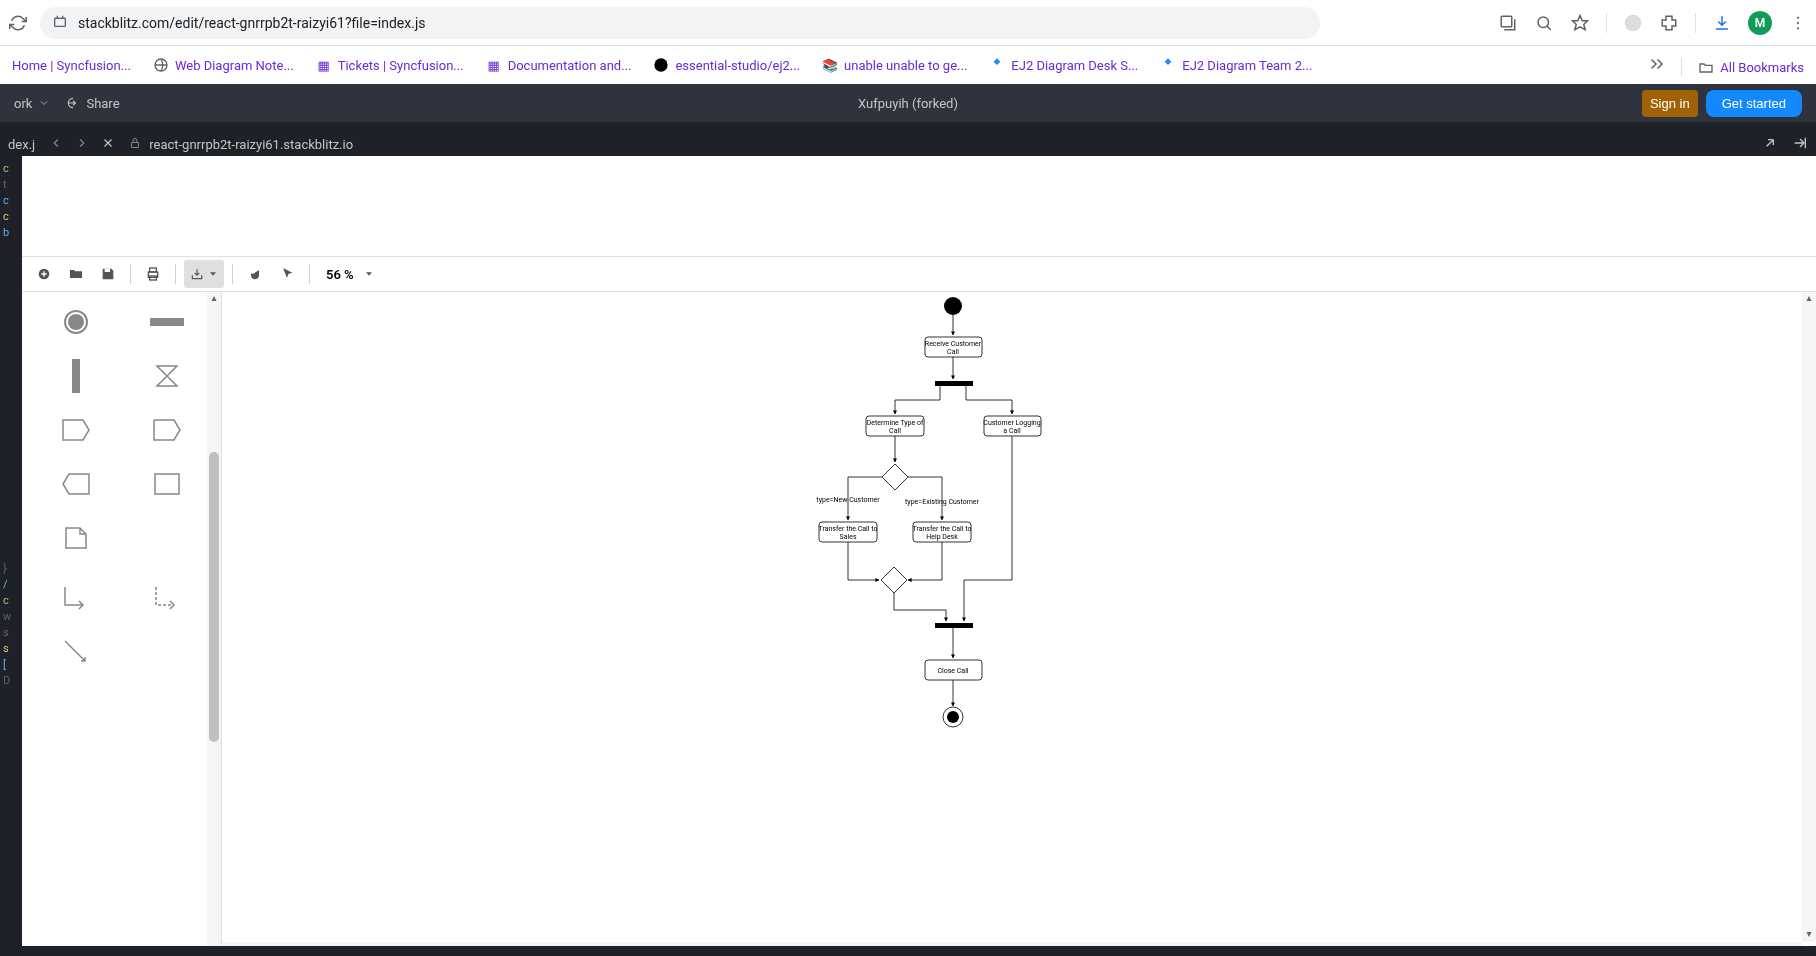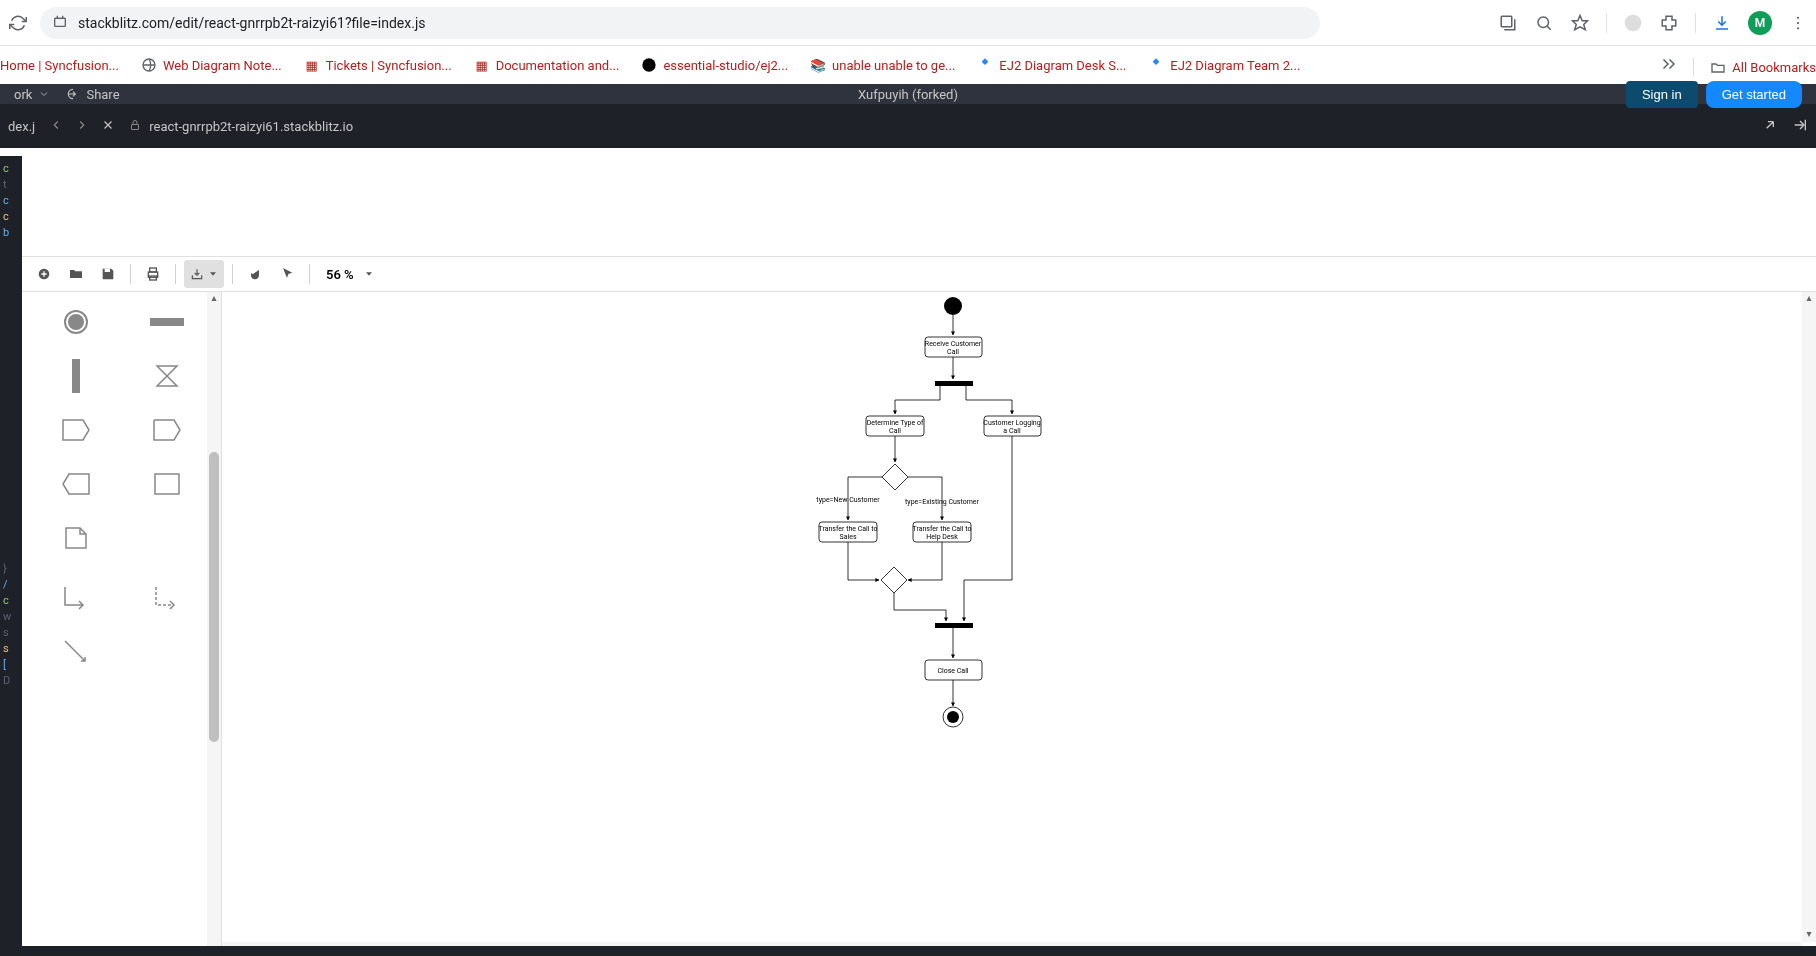--- a/index.html
+++ b/index.html
@@ -8,33 +8,33 @@
     
     .browser-chrome { display: flex; align-items: center; height: 46px; padding: 0 8px; background: #fff; border-bottom: 1px solid #e0e0e0; gap: 12px; }
     .nav-btn { width: 20px; height: 20px; display: flex; align-items: center; justify-content: center; color: #5f6368; cursor: pointer; }
     .url-bar { flex: 1; display: flex; align-items: center; background: #f1f3f4; border-radius: 20px; height: 32px; padding: 0 12px; gap: 10px; max-width: 1280px; }
     .url-bar span { color: #202124; font-size: 14px; }
     .chrome-actions { display: flex; align-items: center; gap: 16px; margin-left: auto; }
     .chrome-icon { width: 20px; height: 20px; display: flex; align-items: center; justify-content: center; color: #5f6368; }
     .avatar-m { width: 24px; height: 24px; border-radius: 50%; background: #0f9d58; color: #fff; display: flex; align-items: center; justify-content: center; font-size: 12px; font-weight: 600; }
 
     
-    .bookmarks-bar { display: flex; align-items: center; height: 38px; padding: 0 0; background: #fff; gap: 22px; font-size: 13px; color: #b91c1c; }
+    .bookmarks-bar { display: flex; align-items: center; height: 38px; padding: 0 12px; background: #fff; gap: 22px; font-size: 13px; color: #6d28d9; }
     .bookmark { display: flex; align-items: center; gap: 6px; cursor: pointer; white-space: nowrap; }
     .bookmark-icon { width: 16px; height: 16px; display: inline-flex; align-items: center; justify-content: center; }
     .bookmarks-right { margin-left: auto; display: flex; align-items: flex-end; gap: 16px; }
     .bookmark-overflow { color: #5f6368; }
 
     
-    .sb-header { display: flex; align-items: center; height: 20px; background: #2f333d; color: #c5c5c5; padding: 0 14px; gap: 16px; }
+    .sb-header { display: flex; align-items: center; height: 38px; background: #2f333d; color: #c5c5c5; padding: 0 14px; gap: 16px; }
     .sb-left { display: flex; align-items: center; gap: 16px; }
     .sb-btn-text { display: flex; align-items: center; gap: 6px; cursor: pointer; font-size: 13px; }
     .sb-title { position: absolute; left: 50%; transform: translateX(-50%); font-size: 13px; }
     .sb-right { margin-left: auto; display: flex; gap: 8px; }
-    .sb-signin { background: #0c4a6e; color: #fff; padding: 6px 16px; border-radius: 4px; border: none; cursor: pointer; font-size: 13px; }
+    .sb-signin { background: #a16207; color: #fff; padding: 6px 8px; border-radius: 4px; border: none; cursor: pointer; font-size: 13px; }
     .sb-getstarted { background: #1389fd; color: #fff; padding: 6px 16px; border-radius: 8px; border: none; cursor: pointer; font-size: 13px; }
 
     
     .preview-bar { display: flex; align-items: center; height: 44px; background: #1e2127; color: #aaa; padding: 0 8px; gap: 14px; font-size: 13px; }
     .preview-bar .tab-label { color: #c5c5c5; }
     .preview-nav { display: flex; gap: 12px; align-items: center; }
     .preview-url { display: flex; align-items: center; gap: 8px; color: #c5c5c5; }
     .preview-right { margin-left: auto; display: flex; gap: 14px; }
 
     

